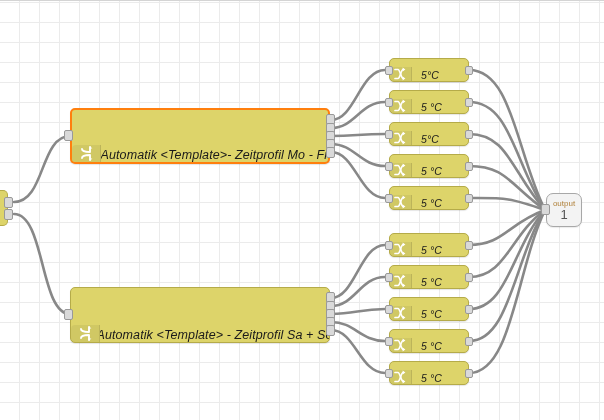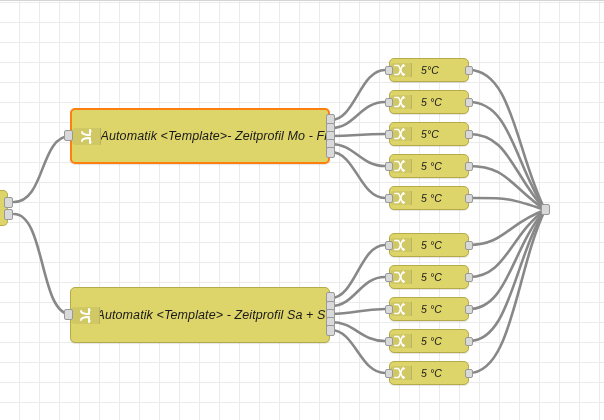--- a/index.html
+++ b/index.html
@@ -45,21 +45,21 @@
   }
 
   
   .node {
     position: absolute;
     box-sizing: border-box;
     background: #ddd46a;
     border: 1px solid #b5ab49;
     border-radius: 5px;
     display: flex;
-    align-items: center;
+    align-items: flex-end;
     box-shadow: 0 1px 1px rgba(0,0,0,0.10);
   }
   .node.selected {
     border: 2px solid #ff7f0e;
   }
 
   .node-icon-box {
     width: 28px;
     flex: 0 0 28px;
     background: rgba(0,0,0,0.055);
@@ -364,15 +364,19 @@
             <path d="M8.6 0.6 L11.4 2.5 L8.6 4.4 Z" fill="#ffffff"></path>
             <path d="M8.6 9.6 L11.4 11.5 L8.6 13.4 Z" fill="#ffffff"></path>
           </svg>
         </div>
         <div class="node-label">5 °C</div>
       </div>
       <div class="port small" style="left: 385px; top: 368px;"></div>
       <div class="port small" style="left: 465px; top: 368px;"></div>
     </div>
 
+  <div class="node-output" style="left:546px; top:192px;">
+    <span class="out-title">output</span>
+    <span class="out-value">1</span>
+  </div>
   <div class="port" style="left:541px; top:203px;"></div>
 
 </div>
 
 </body></html>

